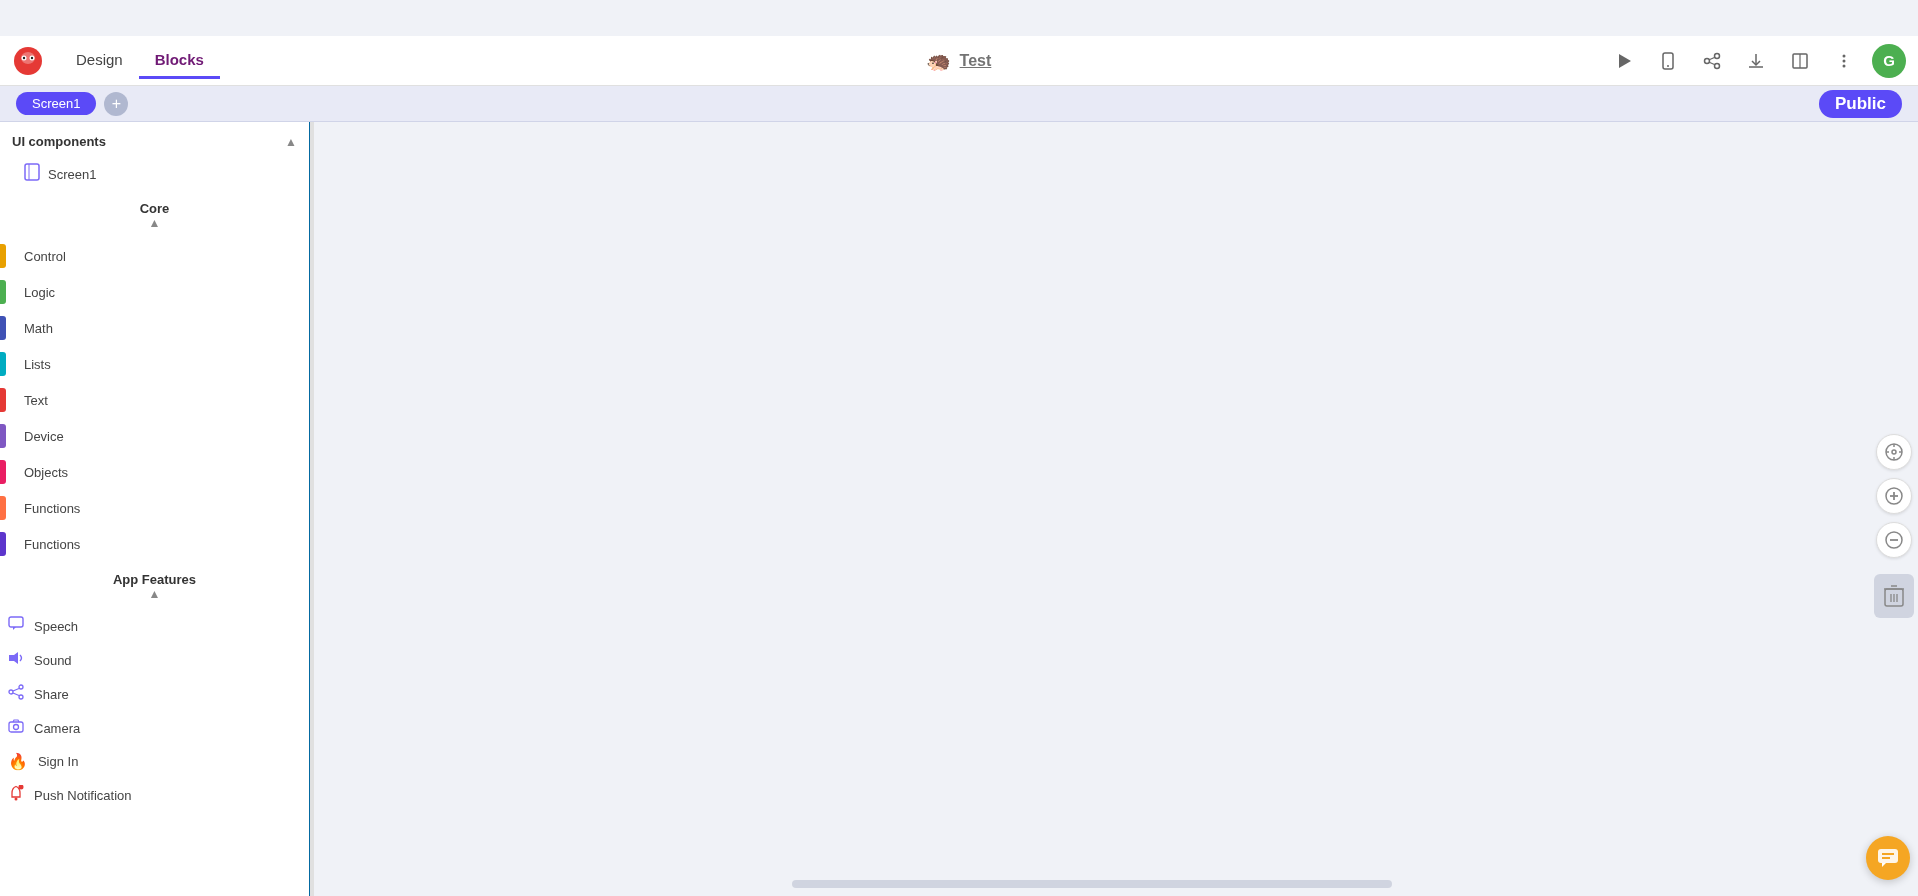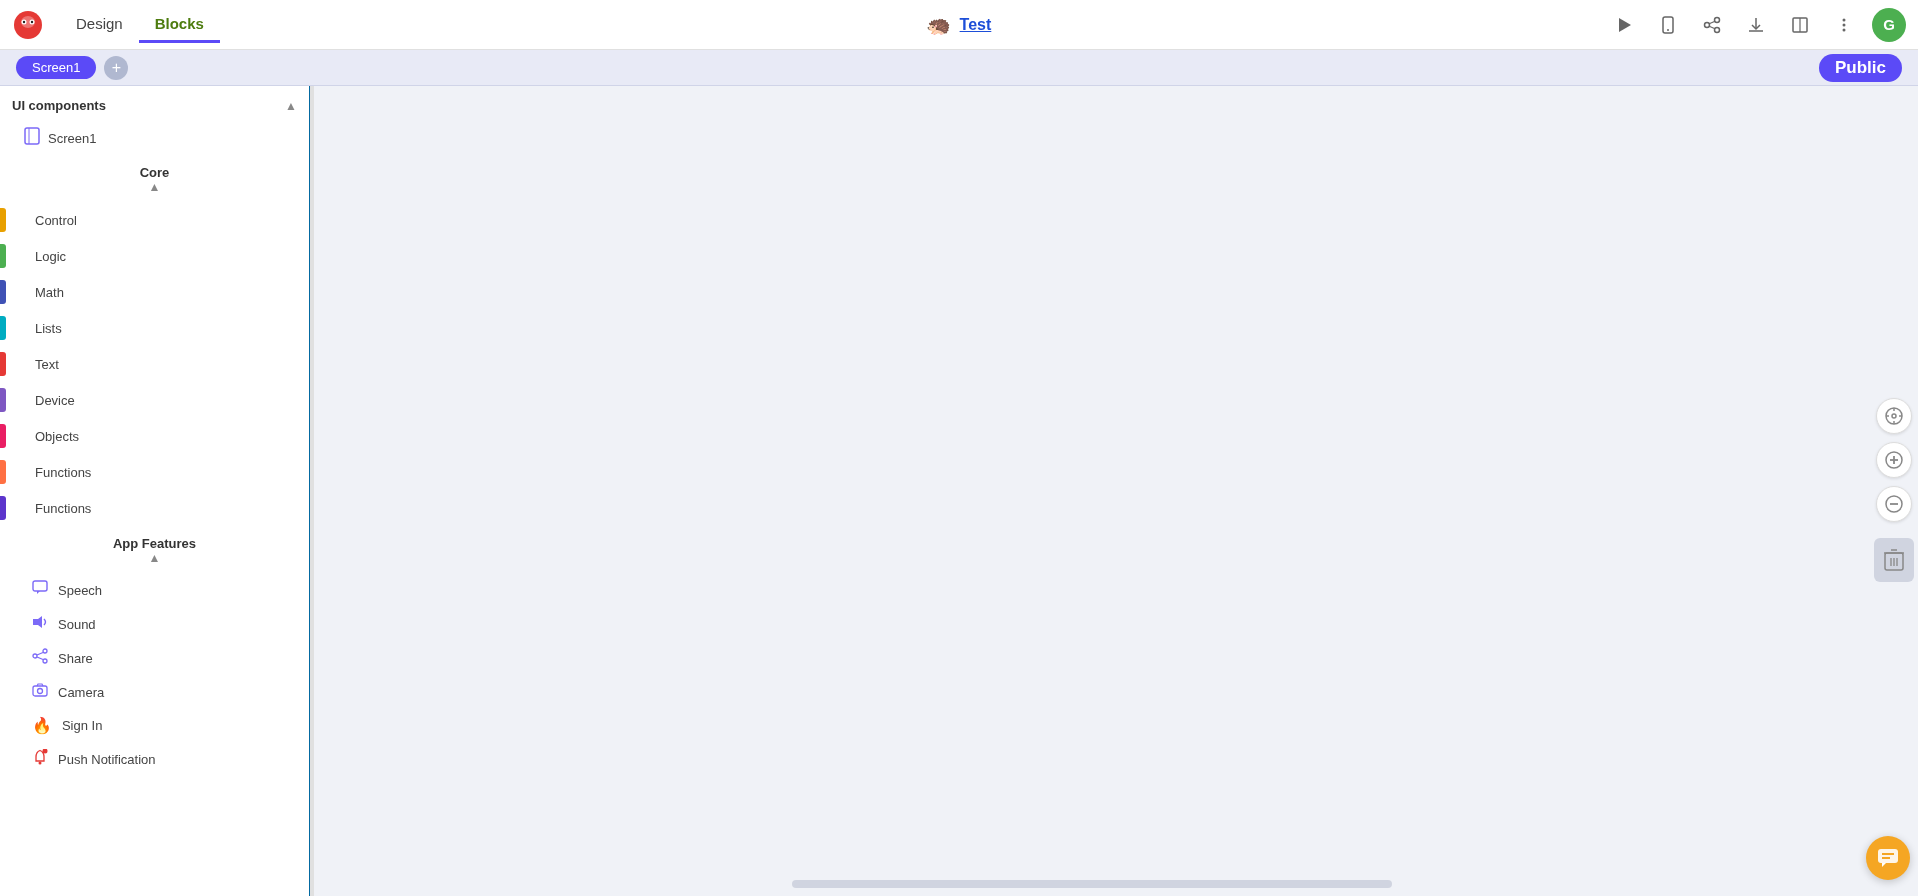--- a/index.html
+++ b/index.html
@@ -1,28 +1,28 @@
 <!DOCTYPE html>
 <html><head>
   <meta charset="utf-8">
   <style>
     * { margin: 0; padding: 0; box-sizing: border-box; }
     body { font-family: 'Segoe UI', Arial, sans-serif; background: #f0f2f7; width: 1918px; height: 896px; overflow: hidden; display: flex; flex-direction: column; }
 
     
     .top-nav {
       display: flex; align-items: center; background: #fff; height: 50px;
-      border-bottom: 1px solid #e0e0e0; padding: 0 12px; gap: 0; flex-shrink: 0; position: relative; z-index: 10;
+      border-bottom: 1px solid #e0e0e0; padding: 0 12px; gap: 0; flex-shrink: 0; position: relative; z-index: 10; margin-top: 36px;
     }
     .logo { width: 32px; height: 32px; margin-right: 16px; }
     .nav-tab { padding: 8px 16px; font-size: 15px; cursor: pointer; color: #444; border-bottom: 3px solid transparent; }
-    .nav-tab.active { color: #4d7c0f; border-bottom: 3px solid #5b4af7; font-weight: 600; }
+    .nav-tab.active { color: #701a75; border-bottom: 3px solid #5b4af7; font-weight: 600; }
     .nav-center { position: absolute; left: 50%; transform: translateX(-50%); display: flex; align-items: center; gap: 8px; }
     .project-icon { font-size: 20px; }
-    .project-name { font-size: 16px; font-weight: 600; color: #1d4ed8; text-decoration: underline; }
+    .project-name { font-size: 16px; font-weight: 600; color: #737373; text-decoration: underline; }
     .nav-actions { margin-left: auto; display: flex; align-items: center; gap: 12px; }
     .nav-icon-btn { width: 32px; height: 32px; display: flex; align-items: center; justify-content: center; cursor: pointer; color: #666; border-radius: 4px; }
     .avatar { width: 34px; height: 34px; border-radius: 50%; background: #4caf50; color: white; display: flex; align-items: center; justify-content: center; font-weight: 700; font-size: 15px; cursor: pointer; }
 
     
     .screen-tabs-row {
       display: flex; align-items: center; background: #e8eaf6; height: 36px; padding: 0 16px; gap: 8px; flex-shrink: 0; border-bottom: 1px solid #d0d4e8;
     }
     .screen-tab {
       padding: 4px 16px; border-radius: 16px; background: #c5cae9; font-size: 13px; color: #333; cursor: pointer;
@@ -54,30 +54,30 @@
       display: flex; align-items: center; justify-content: space-between;
       padding: 12px 12px 8px 12px; font-size: 13px; font-weight: 600; color: #333;
     }
 
     .screen1-item {
       display: flex; align-items: center; gap: 8px; padding: 6px 12px 6px 24px;
       font-size: 13px; color: #444; cursor: pointer;
     }
     .screen1-icon { color: #7c6af7; font-size: 16px; }
     .core-item {
-      display: flex; align-items: center; gap: 15px; padding: 6px 12px 6px 0;
+      display: flex; align-items: center; gap: 4px; padding: 6px 12px 6px 0;
       font-size: 13px; color: #444; cursor: pointer; position: relative;
     }
     .color-bar {
       width: 6px; height: 24px; border-radius: 0 3px 3px 0; margin-right: 14px; flex-shrink: 0;
     }
 
     
     .app-feature-item {
-      display: flex; align-items: center; gap: 10px; padding: 7px 12px 7px 32px;
+      display: flex; align-items: center; gap: 10px; padding: 7px 12px 7px 8px;
       font-size: 13px; color: #444; cursor: pointer;
     }
     .feature-icon { font-size: 16px; }
 
     
     .resize-handle {
       width: 4px; background: #e0e0e0; cursor: col-resize; flex-shrink: 0;
     }
 
     

